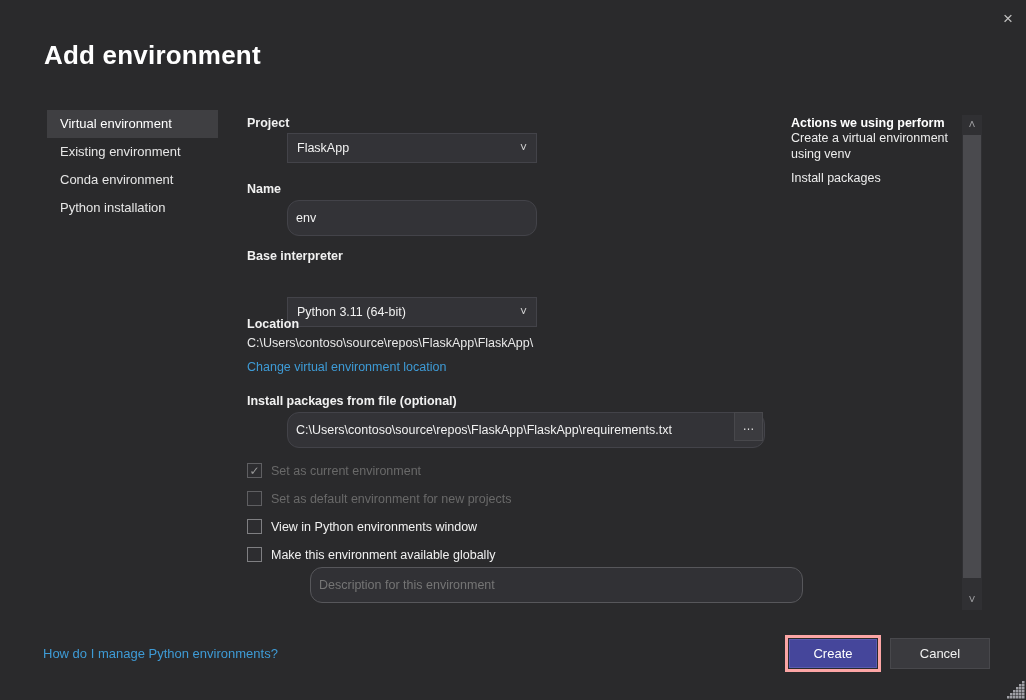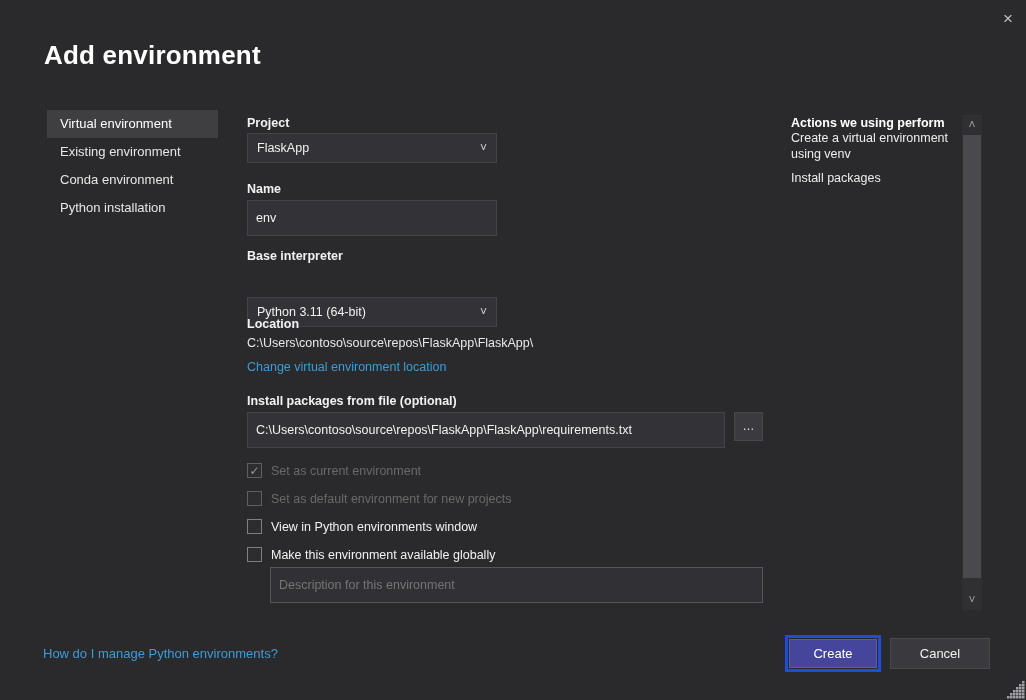--- a/index.html
+++ b/index.html
@@ -17,25 +17,25 @@
 
   
   .sidebar { top:110px; left:47px; width:171px; }
   .side-item { height:28px; line-height:28px; padding-left:13px; font-size:13px; color:#e6e6e6; cursor:pointer; }
   .side-item.selected { background:#3f3f42; color:#ffffff; }
 
   
   .fld-label { font-size:12.5px; font-weight:600; color:#f1f1f1; }
   .combo, .txt {
     background:#333337; border:1px solid #434349; color:#f1f1f1;
-    font-size:12.5px; font-family:"Liberation Sans","DejaVu Sans",sans-serif;
+    font-size:12.5px; font-family:"Liberation Sans","DejaVu Sans",sans-serif;margin-left:40px;
   }
   .combo { width:250px; height:30px; line-height:28px; padding:0 26px 0 9px; position:relative; cursor:pointer; }
   .combo .chev { position:absolute; right:9px; top:0; line-height:28px; font-size:12px; color:#d0d0d0; }
-  .txt { padding:17px 8px; }
+  .txt { padding:17px 8px;border-radius:12px; }
   input.txt { outline:none; }
   .plain-text { font-size:12.5px; color:#e8e8e8; }
   .link { font-size:12.5px; color:#3e9bd6; cursor:pointer; text-decoration:none; }
 
   
   .chk-row { position:absolute; left:247px; display:flex; align-items:center; }
   .chk-box { width:15px; height:15px; border:1px solid #7f7f82; background:#2d2d30;
     display:inline-block; text-align:center; line-height:14px; font-size:12px; color:#c8c8c8; }
   .chk-row.disabled .chk-box { border-color:#5f5f62; color:#9a9a9a; }
   .chk-label { margin-left:9px; font-size:12.5px; color:#f1f1f1; }
@@ -46,21 +46,21 @@
   .actions-item { font-size:12.5px; color:#ededed; line-height:16px; }
 
   
   .scrollbar { top:115px; left:962px; width:20px; height:495px; background:#303033; }
   .scroll-arrow { width:20px; height:20px; color:#9b9b9e; font-size:12px; text-align:center; line-height:20px; cursor:pointer; }
   .scroll-thumb { position:absolute; top:20px; left:1px; width:18px; height:443px; background:#4a4a4e; cursor:pointer; }
   .scroll-arrow.down { position:absolute; bottom:0; left:0; }
 
   
   .help-link { top:646px; left:43px; font-size:13px; }
-  .create-wrap { top:635px; left:785px; width:96px; height:37px; border:3px solid #1d4ed8; background:#2a2a2c; padding:1px; }
+  .create-wrap { top:635px; left:785px; width:96px; height:37px; border:3px solid #fca5a5; background:#2a2a2c; padding:1px; }
   .create-btn { width:100%; height:100%; background:#45469b; border:1px solid #5a5bb0; color:#ffffff;
     font-size:13px; text-align:center; cursor:pointer; display:flex; align-items:center; justify-content:center; }
   .cancel-btn { top:638px; left:890px; width:100px; height:31px; background:#3a3a3e; border:1px solid #48484c;
     color:#f1f1f1; font-size:13px; display:flex; align-items:center; justify-content:center; cursor:pointer; }
 
   .grip { bottom:1px; right:1px; }
 </style>
 </head>
 <body>
 

